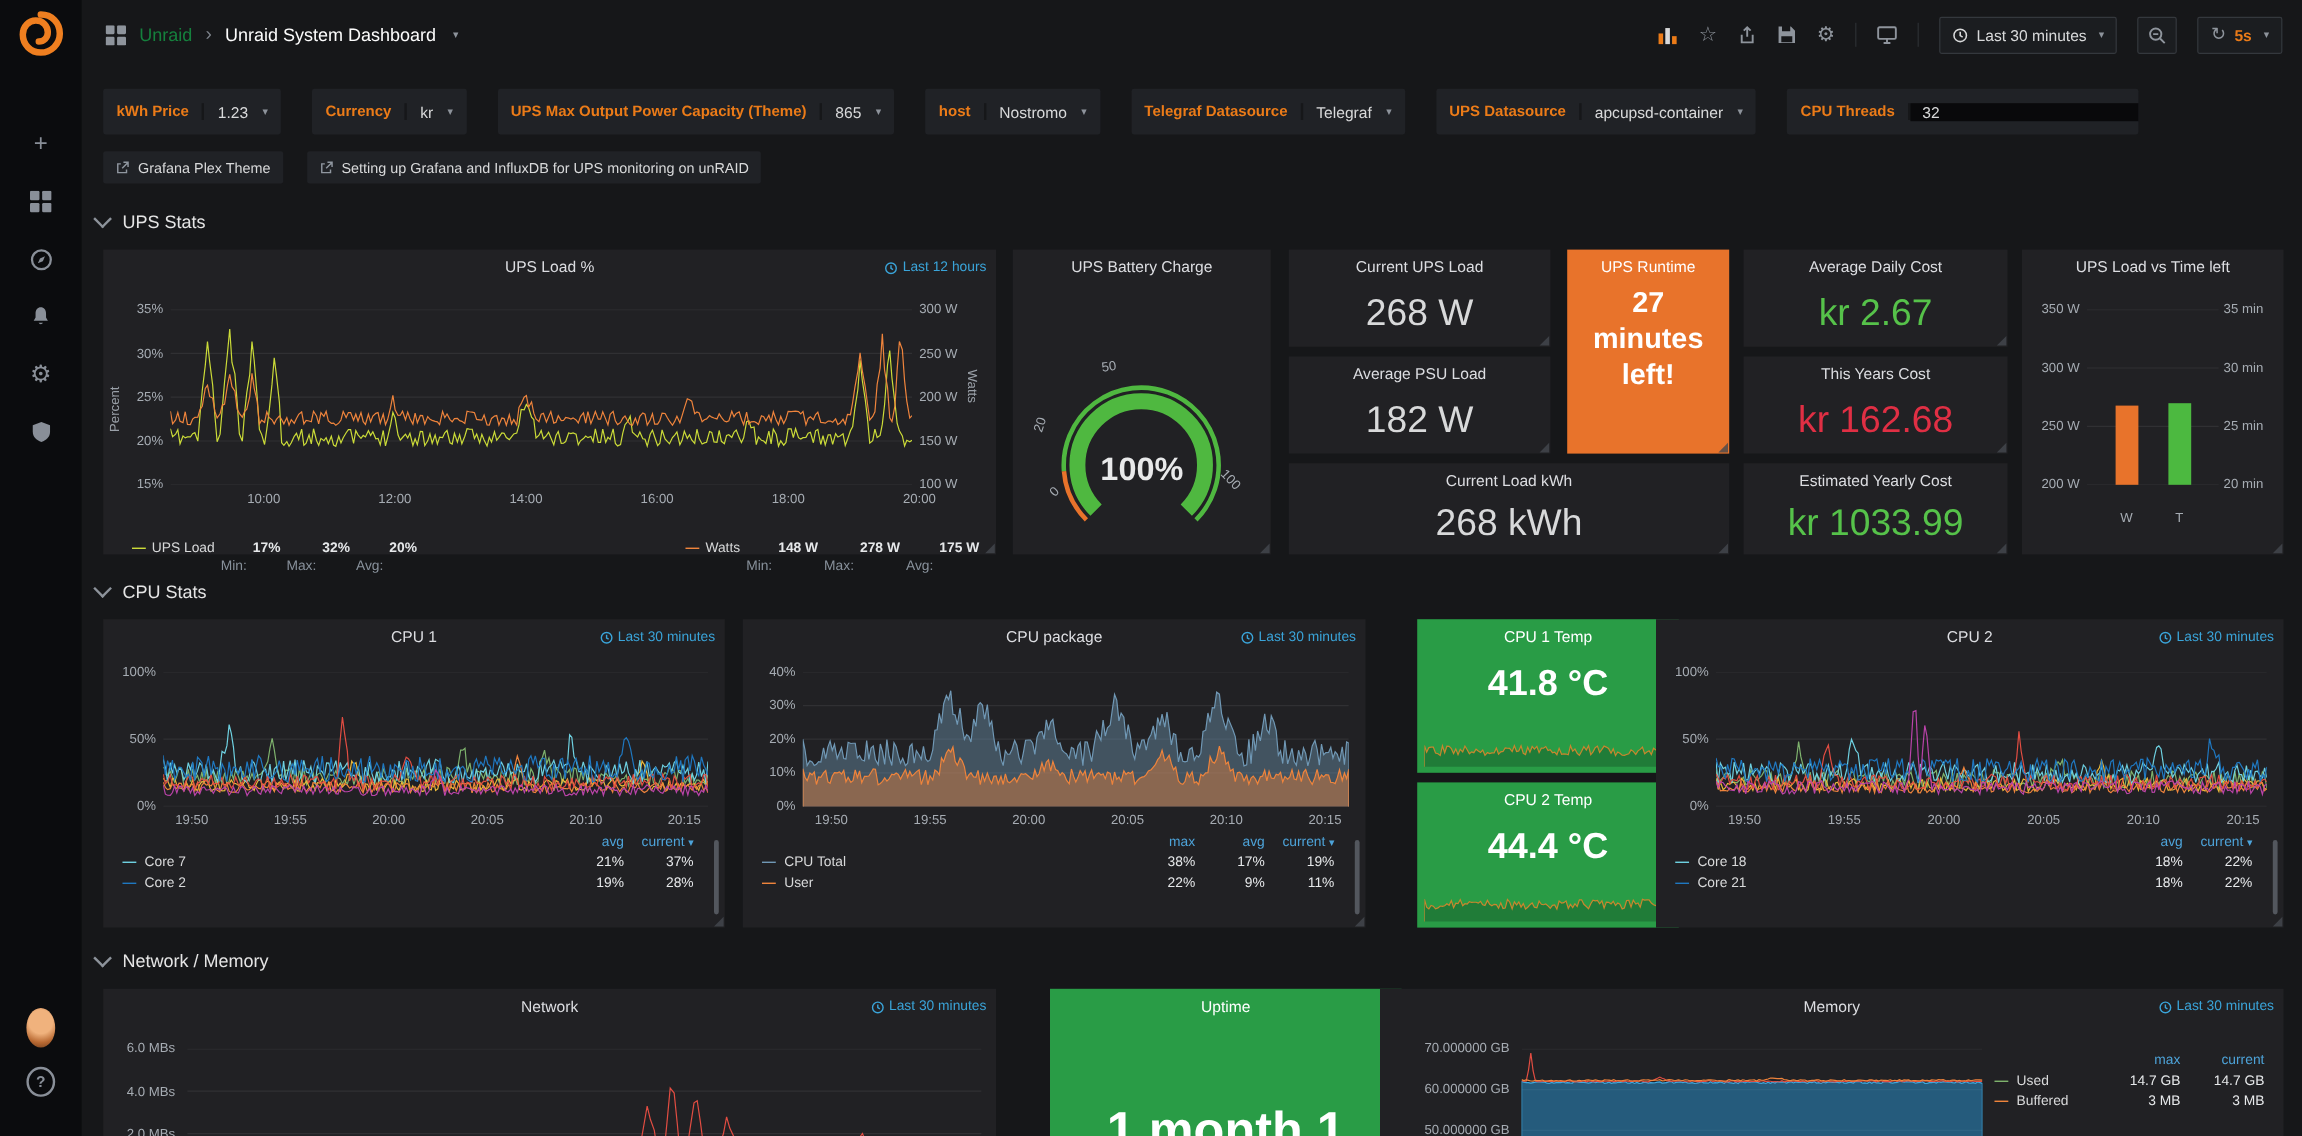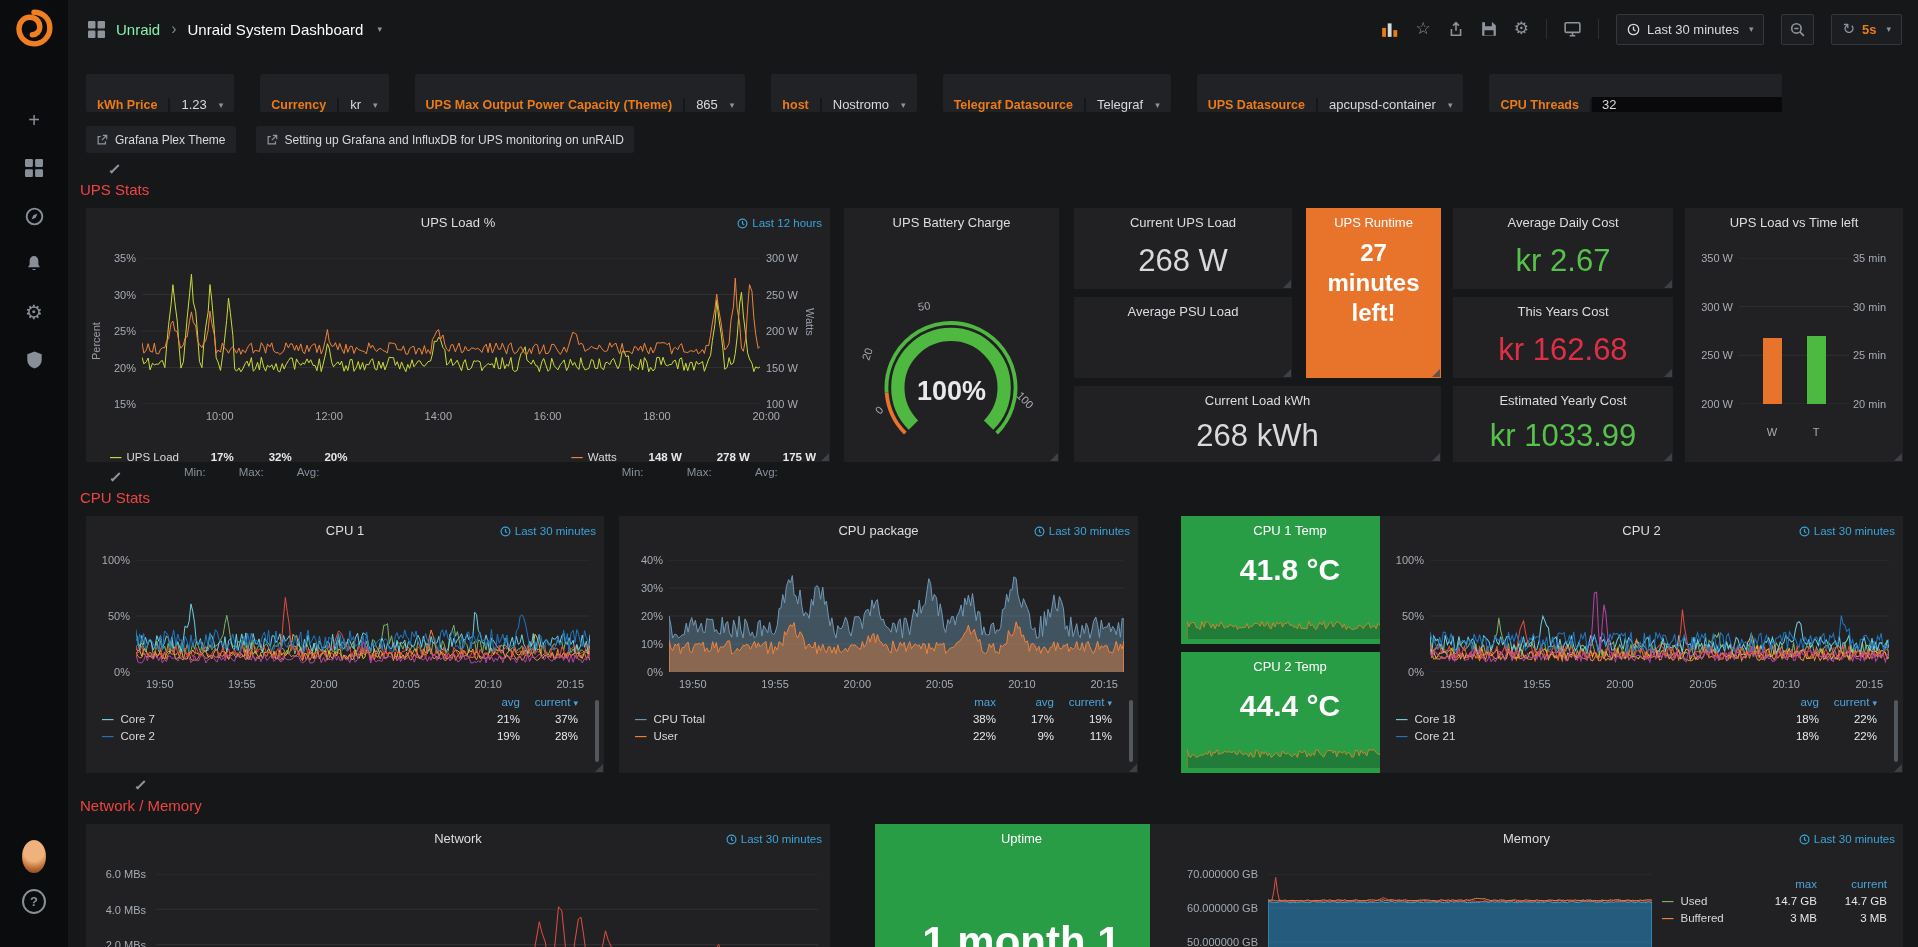--- a/index.html
+++ b/index.html
@@ -11,41 +11,41 @@
   .logo{position:absolute;left:14px;top:8px;width:40px;height:40px;cursor:pointer;}
   .side-menu{position:absolute;left:0;top:110px;width:68px;display:flex;flex-direction:column;align-items:center;gap:28px;}
   .sbtn{background:none;border:none;color:#898f98;width:24px;height:20px;display:flex;align-items:center;justify-content:center;cursor:pointer;padding:0;}
   .sbtn .glyph{font-size:20px;line-height:20px;color:#898f98;}
   .side-bottom{position:absolute;left:0;top:840px;width:68px;display:flex;flex-direction:column;align-items:center;gap:16px;}
   .avatar{width:33px;height:33px;border-radius:50%;background:radial-gradient(circle at 50% 35%,#f0b27d 0 40%,#b96a33 70%,#6e3c1c);display:block;}
   .help-circle{width:21px;height:21px;border-radius:50%;border:2px solid #898f98;color:#898f98;font-size:13px;font-weight:bold;display:flex;align-items:center;justify-content:center;}
   
   .navbar{position:absolute;left:68px;top:0;right:0;height:58px;display:flex;align-items:center;justify-content:space-between;padding:0 16px 0 20px;box-sizing:border-box;}
   .nav-left{display:flex;align-items:center;gap:11px;font-size:15px;}
-  .crumb{color:#86efac;cursor:pointer;}
+  .crumb{color:#15803d;cursor:pointer;}
   .crumb.title{color:#fcfcfc;}
   .crumb-sep{color:#7d838b;font-size:16px;}
   .caret{color:#8d939b;font-size:9px;margin-left:3px;}
   .nav-right{display:flex;align-items:center;gap:17px;}
   .nbtn{background:none;border:none;color:#8e949c;display:flex;align-items:center;gap:7px;cursor:pointer;padding:0;font-size:13px;}
   .nbtn .glyph{font-size:17px;color:#8e949c;line-height:16px;}
   .boxed{background:#1b1d20;border:1px solid #34383d;border-radius:2px;height:31px;padding:0 10px;color:#d8d9da;}
   .rint{color:#eb7b18;font-weight:bold;}
   .vdiv{width:1px;height:20px;background:#2c3033;}
   
   .submenu{position:absolute;left:86px;top:74px;display:flex;gap:26px;align-items:center;}
-  .var{display:flex;height:38px;background:#202226;border-radius:2px;align-items:flex-end;font-size:13px;}
+  .var{display:flex;height:38px;background:#202226;border-radius:2px;align-items:center;font-size:13px;}
   .var-label{display:flex;align-items:center;padding:0 11px;color:#eb7b18;font-weight:bold;font-size:12.5px;border-right:2px solid #161719;white-space:nowrap;}
   .var-value{display:flex;align-items:center;gap:9px;padding:0 11px;color:#d8d9da;cursor:pointer;white-space:nowrap;}
   .var-input{width:170px;background:#09090b;border:none;color:#d8d9da;padding:0 10px;font-size:13px;outline:none;}
   .linkrow{position:absolute;left:86px;top:126px;display:flex;gap:20px;}
   .dash-link{display:flex;align-items:center;gap:7px;background:#202226;border-radius:2px;height:27px;padding:0 10px;font-size:12px;color:#d8d9da;cursor:pointer;text-decoration:none;}
   .dash-link svg{color:#9097a0;}
   
-  .rowhead{position:absolute;left:80px;height:26px;display:flex;align-items:center;gap:11px;font-size:15px;font-weight:500;color:#ef4444;cursor:pointer;flex-direction:column;}
+  .rowhead{position:absolute;left:80px;height:26px;display:flex;align-items:center;gap:11px;font-size:15px;font-weight:500;color:#e5e5e5;cursor:pointer;}
   .chev{width:9px;height:9px;border-left:2px solid #8d939b;border-bottom:2px solid #8d939b;transform:rotate(-45deg);margin-top:-5px;}
   
   .panel{position:absolute;background:#212124;box-sizing:border-box;}
   .panel.orange{background:#e8732b;}
   .panel.green{background:#299c46;margin-left:31px;}
   .ptitle{margin:0;position:absolute;top:7px;left:0;right:0;text-align:center;font-size:13px;font-weight:500;color:#dcdde1;cursor:pointer;white-space:nowrap;}
   .panel.orange .ptitle,.panel.green .ptitle{color:#fff;}
   .tlink{position:absolute;top:9px;right:8px;display:flex;align-items:center;gap:4px;font-size:11.5px;color:#3aa4d9;cursor:pointer;}
   .ycol{position:absolute;display:flex;flex-direction:column;justify-content:space-between;font-size:11px;color:#a6acb3;text-align:right;}
   .ycol.rt{text-align:left;}
@@ -372,20 +372,21 @@
 </section>
 
 <section class="panel" style="left:1074px;top:208px;width:218px;height:81px">
   <h2 class="ptitle">Current UPS Load</h2>
   <div class="statv">268 W</div>
   <i class="rz"></i>
 </section>
 
 <section class="panel" style="left:1074px;top:297px;width:218px;height:81px">
   <h2 class="ptitle">Average PSU Load</h2>
+  <div class="statv">182 W</div>
   <i class="rz"></i>
 </section>
 
 <section class="panel orange" style="left:1306px;top:208px;width:135px;height:170px">
   <h2 class="ptitle">UPS Runtime</h2>
   <div class="runtimev">27 minutes left!</div>
   <i class="rz"></i>
 </section>
 
 <section class="panel" style="left:1453px;top:208px;width:220px;height:81px">

